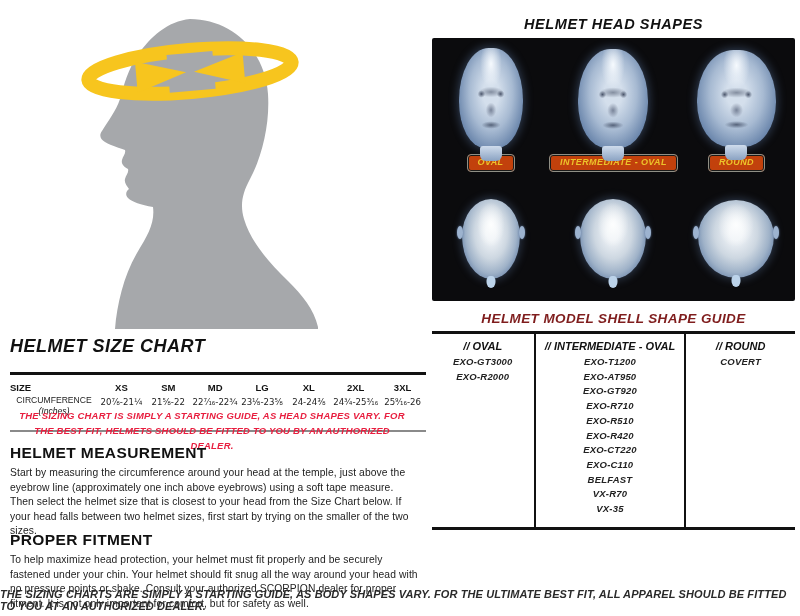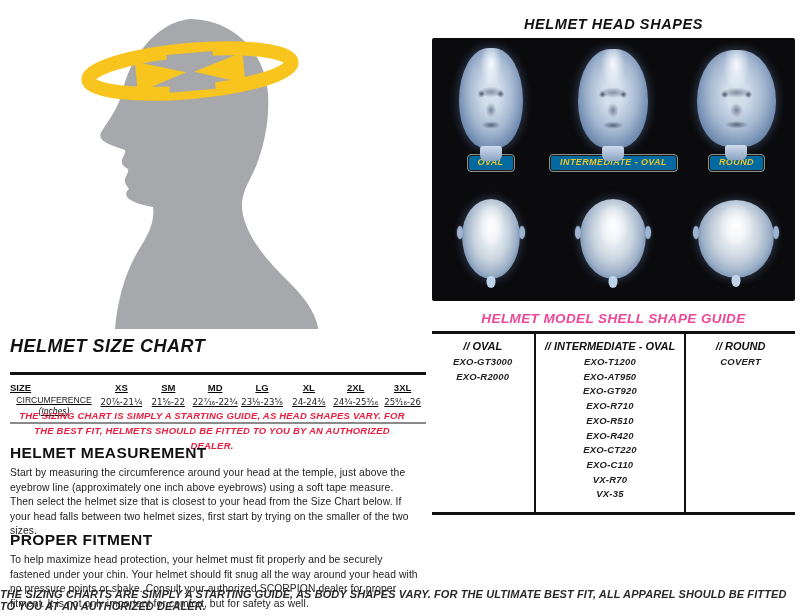--- a/index.html
+++ b/index.html
@@ -8,21 +8,21 @@
   .page { position:relative; width:800px; height:616px; background:#fff; }
 
   
   .left-col { position:absolute; left:10px; top:0; width:418px; }
   .silhouette-wrap { position:absolute; left:30px; top:8px; width:340px; height:322px; }
 
   .size-chart { position:absolute; left:0; top:336px; width:416px; }
   .sc-title { font-size:18px; font-weight:bold; font-style:italic; color:#111;
     letter-spacing:.5px; padding-bottom:15px; border-bottom:3px solid #111; }
   .sc-table { display:grid; grid-template-columns:88px repeat(7,1fr);
-    padding-top:5px; border-bottom:2px solid #8a8a8a; padding-bottom:6px;text-decoration:underline; }
+    padding-top:5px; border-bottom:2px solid #8a8a8a; padding-bottom:14px; }
   .sc-head { font-size:9.5px; font-weight:bold; color:#111; padding:2px 0; }
   .sc-head.first { text-align:left; }
   .sc-head:not(.first) { text-align:center; }
   .sc-cell { font-family:"DejaVu Sans", sans-serif; font-size:8.6px; color:#222;
     text-align:center; padding-top:2px; white-space:nowrap; }
   .sc-rowlabel { font-size:8.6px; color:#222; text-align:center; line-height:1.25; }
   .sc-rowlabel .sub { font-style:italic; display:block; }
 
   .warning { position:absolute; left:2px; top:408px; width:400px; text-align:center;
     font-size:9.5px; font-weight:bold; font-style:italic; color:#e81e3f; line-height:1.6;
@@ -54,21 +54,21 @@
       radial-gradient(ellipse at 50% 45%, #d4dfec 18%, #a7bad2 48%, #6e89ae 74%, #32497450 100%),
       linear-gradient(180deg,#9db2cc,#3c5682);
     box-shadow:0 0 10px 1px rgba(120,160,220,.35); }
   .head-front:after { content:""; position:absolute; left:50%; transform:translateX(-50%);
     bottom:-13px; width:22px; height:15px; background:linear-gradient(180deg,#cfdcec,#8aa2c2);
     border-radius:3px 3px 6px 6px; }
   .hf-oval { width:64px; height:100px; margin-top:8px; }
   .hf-int  { width:70px; height:99px;  margin-top:8px; }
   .hf-round{ width:79px; height:97px;  margin-top:8px; }
 
-  .shape-label { display:inline-block; background:#0369a1; border:1px solid #8f8f85;
+  .shape-label { display:inline-block; background:#c2410c; border:1px solid #8f8f85;
     border-radius:4px; color:#ecc32a; font-size:9px; font-weight:bold; font-style:italic;
     letter-spacing:.4px; padding:3px 10px 4px; white-space:nowrap; line-height:1;
     box-shadow:0 0 0 1px #1a1a18 inset; }
 
   .head-top { position:relative; border-radius:50% 50% 50% 50% / 46% 46% 54% 54%;
     background:
       radial-gradient(ellipse 34% 40% at 50% 32%, #fdfefe 0%, rgba(253,254,254,0) 70%),
       radial-gradient(ellipse at 50% 42%, #eef2f6 12%, #cdd7e1 40%, #9fb2c8 62%, #5f7ba3 82%, #243a61 100%);
     box-shadow:0 0 10px 1px rgba(130,170,230,.3); }
   .head-top:before { content:""; position:absolute; top:34%; left:-5px; width:6px; height:13px;
@@ -76,21 +76,21 @@
   .head-top:after { content:""; position:absolute; top:34%; right:-5px; width:6px; height:13px;
     border-radius:50%; background:#9db3cf; box-shadow:0 0 2px #6c86ac; }
   .nose-nub { position:absolute; left:50%; transform:translateX(-50%); bottom:-9px;
     width:9px; height:12px; border-radius:40% 40% 50% 50%; background:#bcd3ea; }
   .ht-oval { width:58px; height:80px; }
   .ht-int  { width:66px; height:80px; }
   .ht-round{ width:76px; height:78px; }
 
   .guide { margin-top:10px; }
   .guide-title { text-align:center; font-size:13.5px; font-weight:bold; font-style:italic;
-    color:#ec4899; letter-spacing:.4px; margin-bottom:5px; }
+    color:#7f1d1d; letter-spacing:.4px; margin-bottom:5px; }
   .guide-table { display:flex; border-top:3px solid #111; border-bottom:3px solid #111;
     width:363px; }
   .g-col { padding:6px 2px 10px; }
   .g-col + .g-col { border-left:2px solid #111; }
   .g-col-0 { width:28%; } .g-col-1 { width:41.5%; } .g-col-2 { width:30.5%; }
   .g-head { text-align:center; font-size:11px; font-weight:bold; font-style:italic;
     color:#111; margin-bottom:3px; white-space:nowrap; }
   .g-model { text-align:center; font-size:9.5px; font-weight:bold; font-style:italic;
     color:#222; line-height:1.55; letter-spacing:.2px; }
   .guide-note { margin-top:9px; font-size:10.2px; font-weight:bold; color:#111;
@@ -214,20 +214,21 @@
         <div class="g-col g-col-1">
           <div class="g-head">// INTERMEDIATE - OVAL</div>
           <div class="g-model">EXO-T1200</div>
           <div class="g-model">EXO-AT950</div>
           <div class="g-model">EXO-GT920</div>
           <div class="g-model">EXO-R710</div>
           <div class="g-model">EXO-R510</div>
           <div class="g-model">EXO-R420</div>
           <div class="g-model">EXO-CT220</div>
           <div class="g-model">EXO-C110</div>
+          <div class="g-model">BELFAST</div>
           <div class="g-model">VX-R70</div>
           <div class="g-model">VX-35</div>
         </div>
         <div class="g-col g-col-2">
           <div class="g-head">// ROUND</div>
           <div class="g-model">COVERT</div>
         </div>
       </div>
     </div>
   </div>

